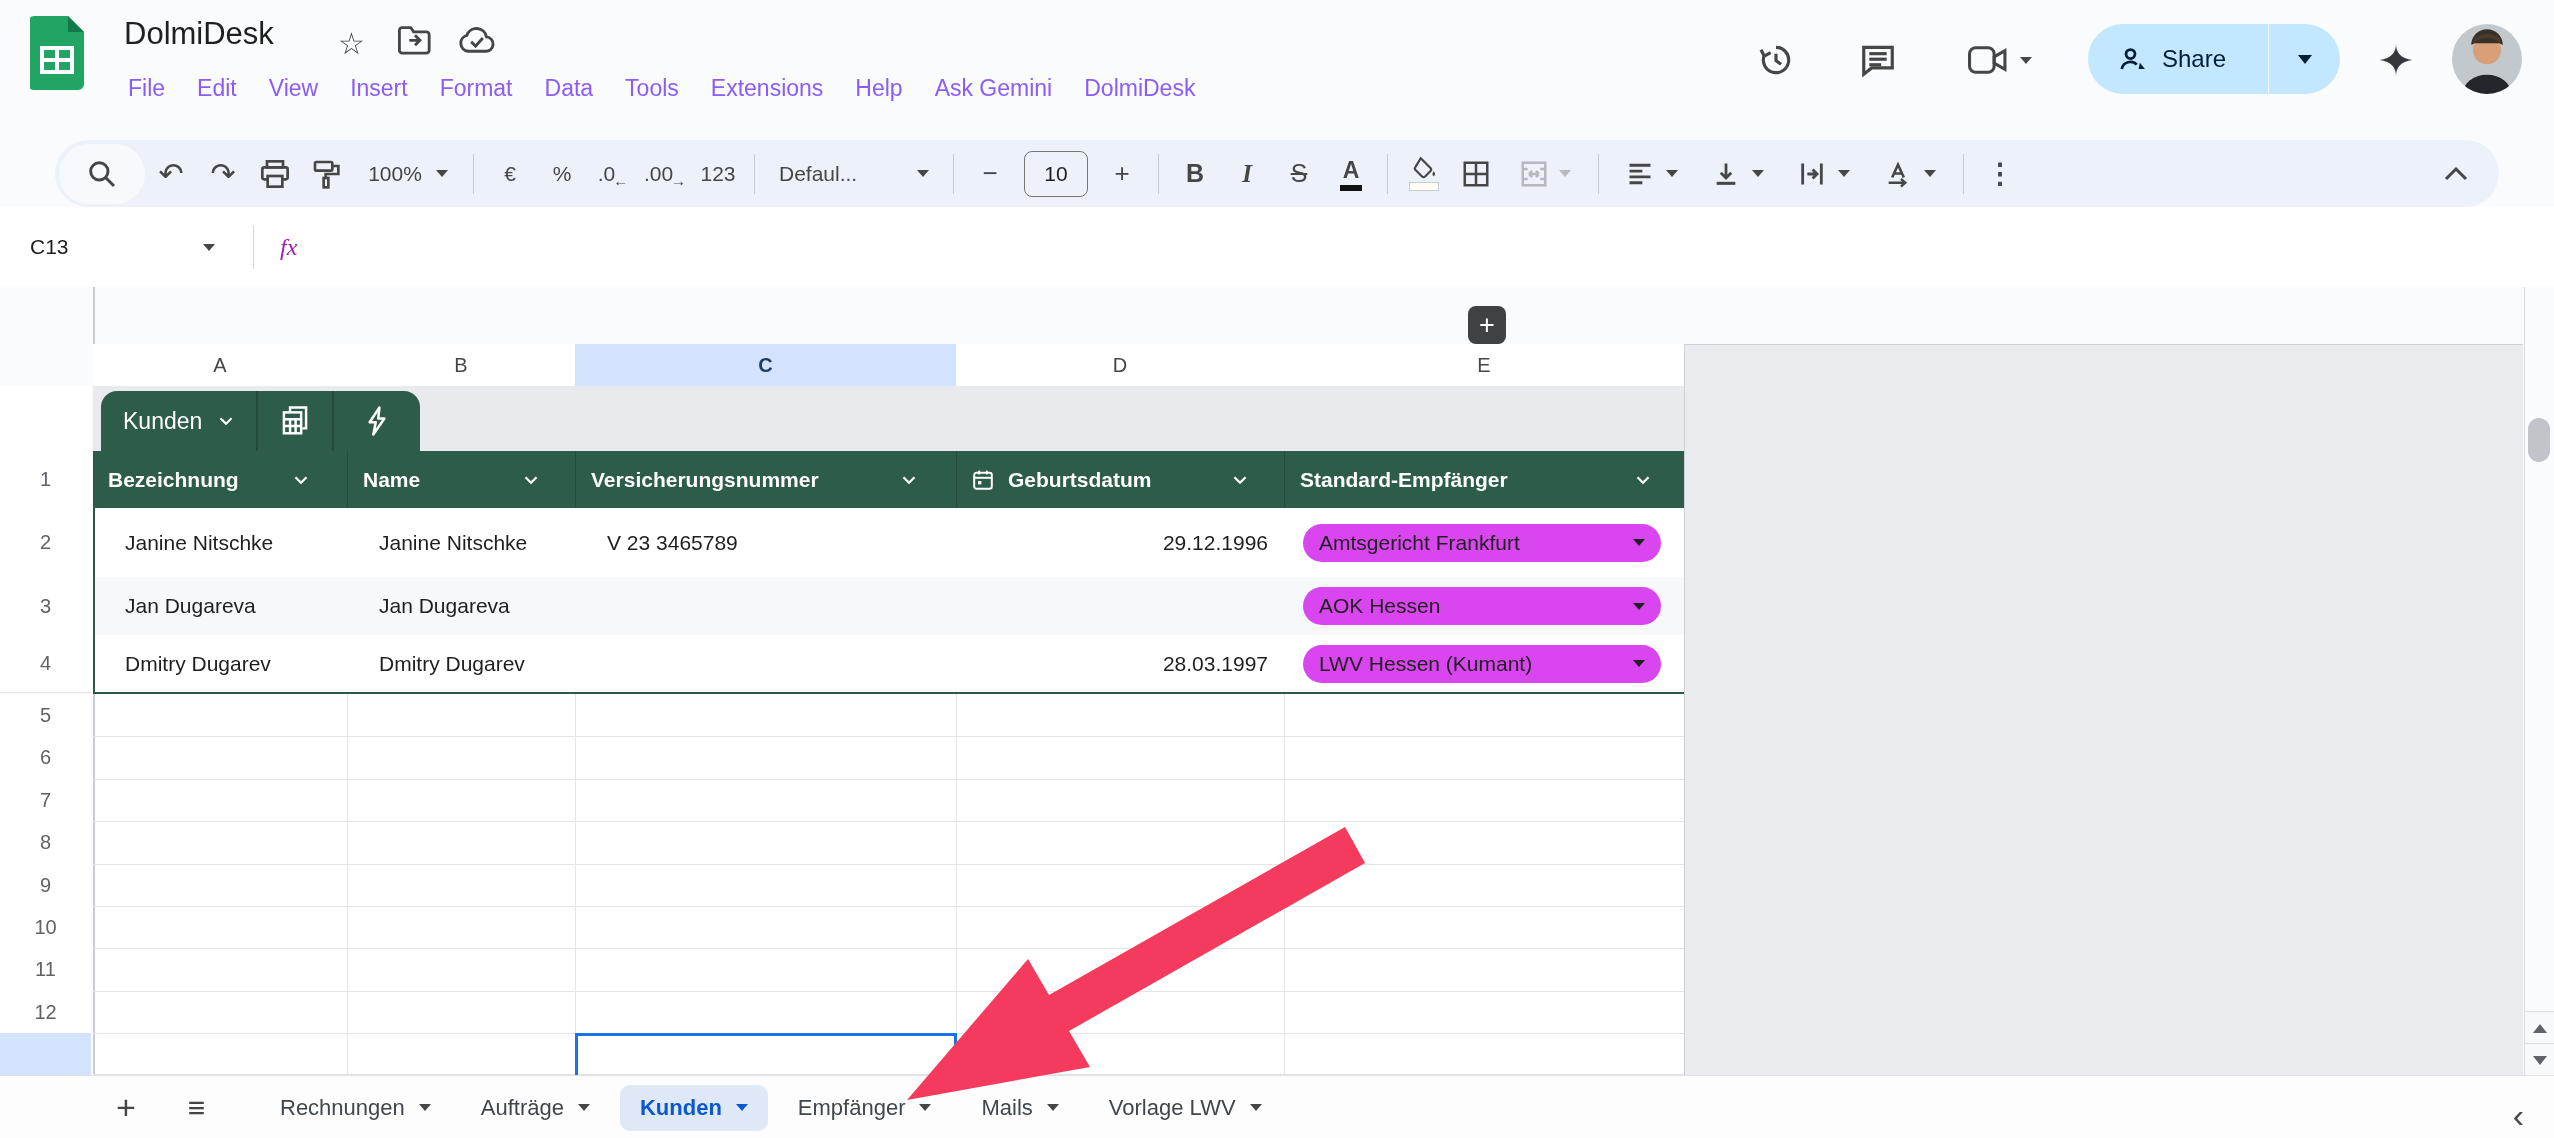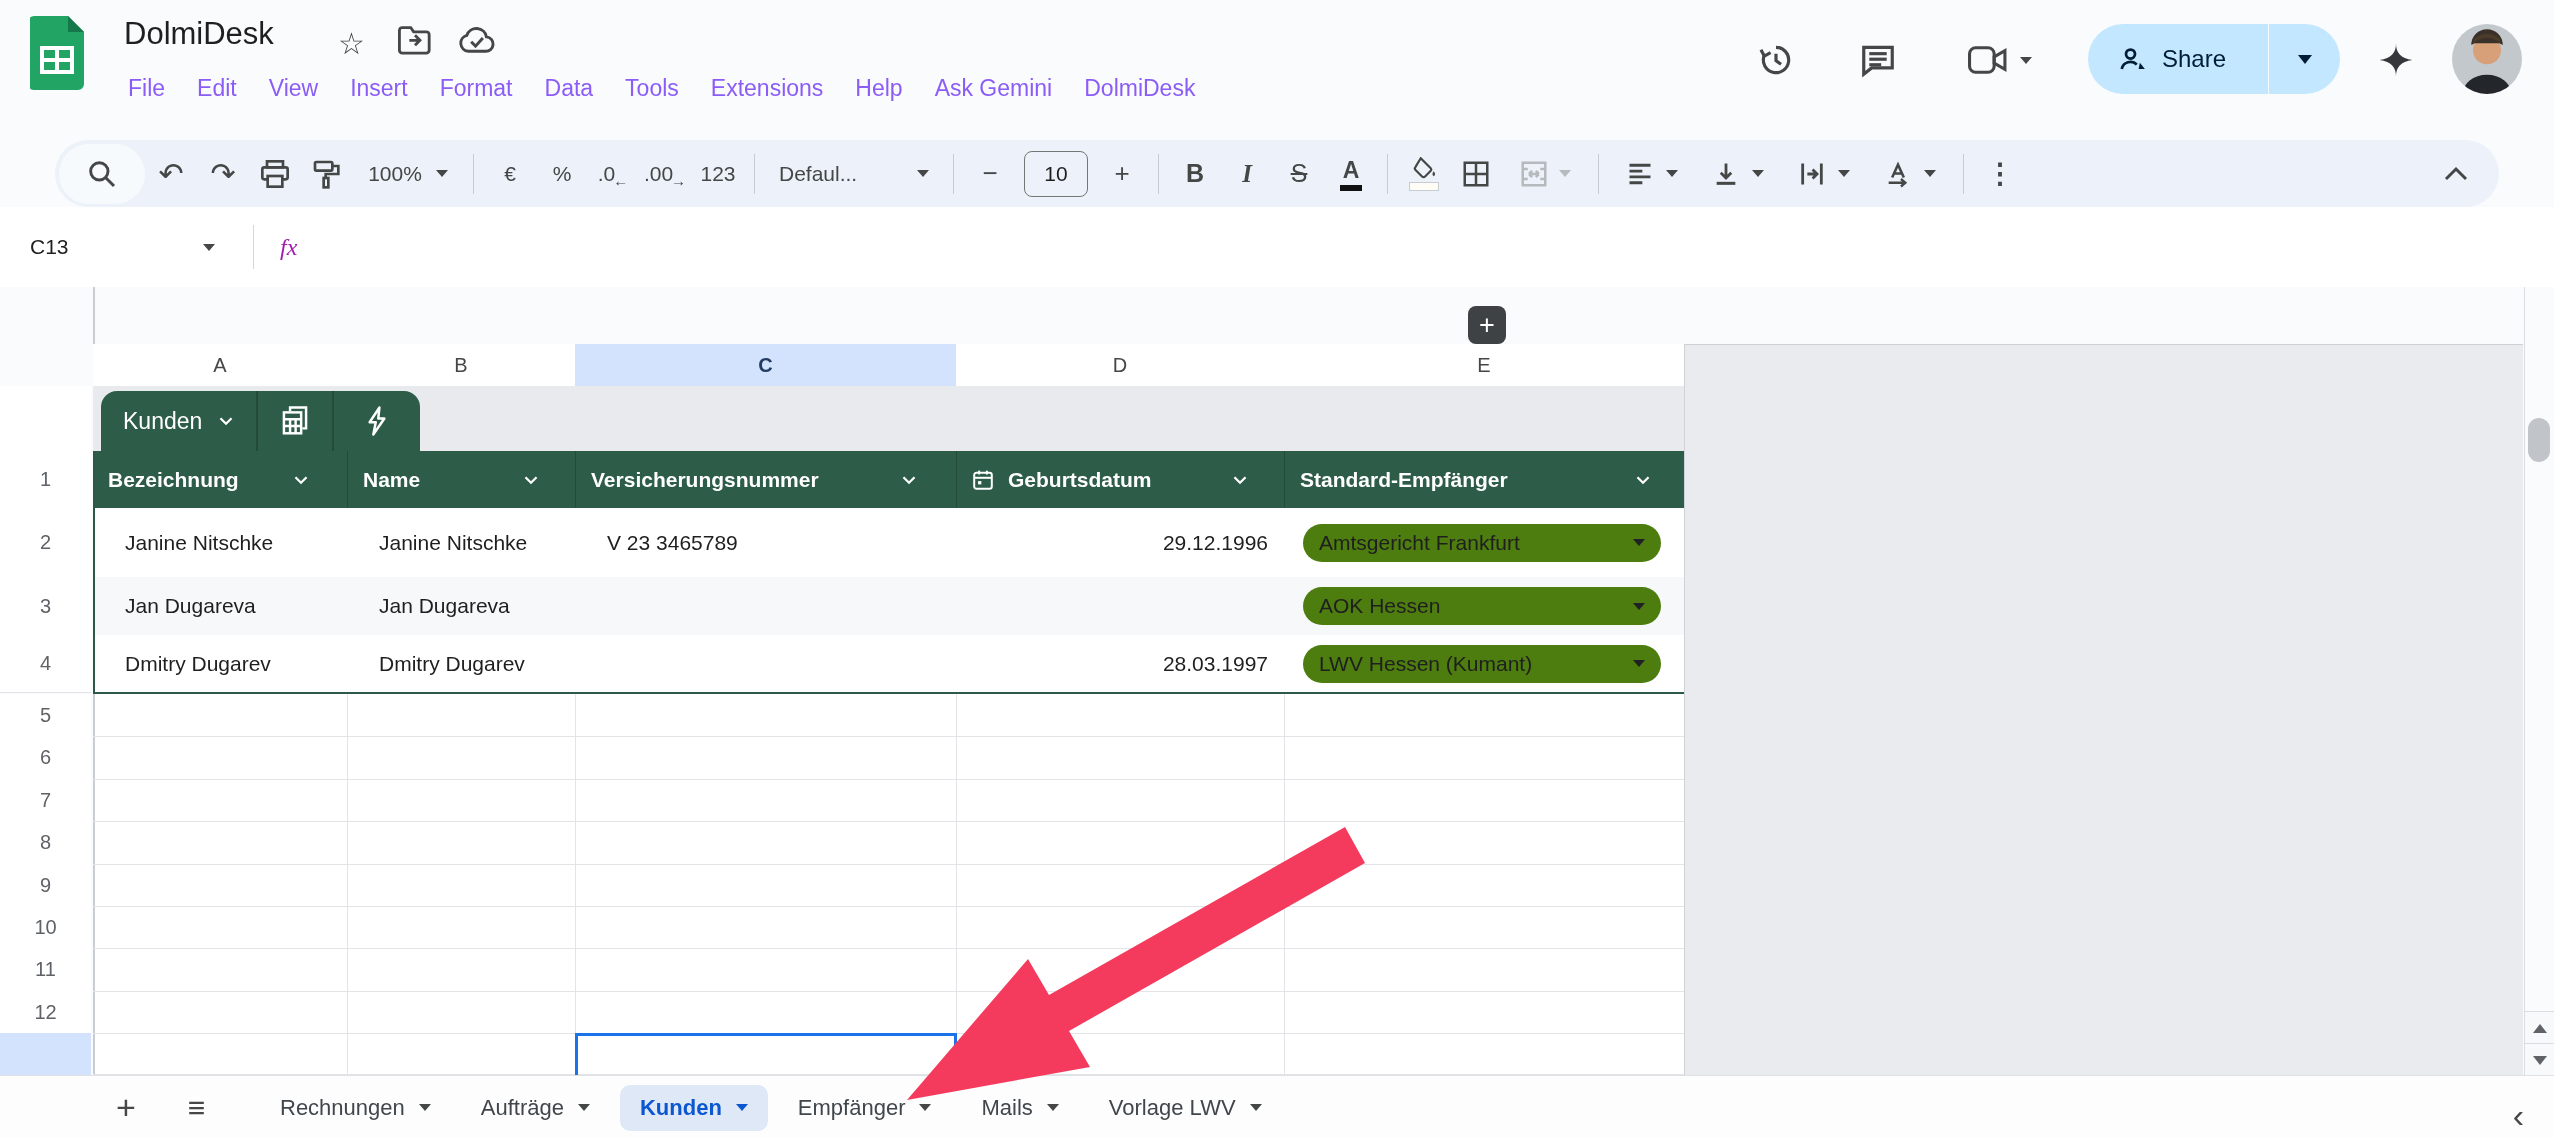--- a/index.html
+++ b/index.html
@@ -66,21 +66,21 @@
   #table-hdr{left:93px;top:451px;width:1591px;height:57px;background:#2d5c49}
   .thcell{position:absolute;top:0;height:57px;display:flex;align-items:center;gap:14px;padding-left:15px;
           color:#fff;font-size:21px;font-weight:700;border-left:1px solid rgba(0,0,0,.18);box-sizing:border-box}
   .thcell:first-child{border-left:none}
   .th-chev{position:absolute;top:24px}
   .trow{position:absolute;left:93px;width:1591px;background:#fff}
   .trow.band{background:#f7f8fa}
   .tcell{position:absolute;top:0;height:100%;display:flex;align-items:center;padding-left:32px;font-size:21px;color:#1f1f1f;box-sizing:border-box}
   .tcell.right{justify-content:flex-end;padding-right:16px;padding-left:0}
   .pill{position:absolute;left:1210px;top:50%;transform:translateY(-50%);width:358px;height:38px;border-radius:19px;
-        background:#4d7c0f;display:flex;align-items:center;padding:0 16px;box-sizing:border-box;font-size:21px;color:#1f1f1f}
+        background:#d946ef;display:flex;align-items:center;padding:0 16px;box-sizing:border-box;font-size:21px;color:#1f1f1f}
   .pill .caret{margin-left:auto}
   #table-left-border{left:93px;top:451px;width:2px;height:243px;background:#2b5847}
   #table-bottom-border{left:93px;top:692px;width:1591px;height:2px;background:#2b5847}
   
   .sel-border{background:#1a73e8}
   
   #vscroll-track{left:2524px;top:287px;width:30px;height:788px;background:#fafbfc;border-left:1px solid #dadce0}
   #vscroll-thumb{left:2528px;top:418px;width:22px;height:44px;border-radius:11px;background:#c1c5ca}
   .scroll-btn{position:absolute;background:#f8f9fa;border:1px solid #dadce0;display:flex;align-items:center;justify-content:center}
   .tri-up{width:0;height:0;border-left:7px solid transparent;border-right:7px solid transparent;border-bottom:9px solid #5f6368}

